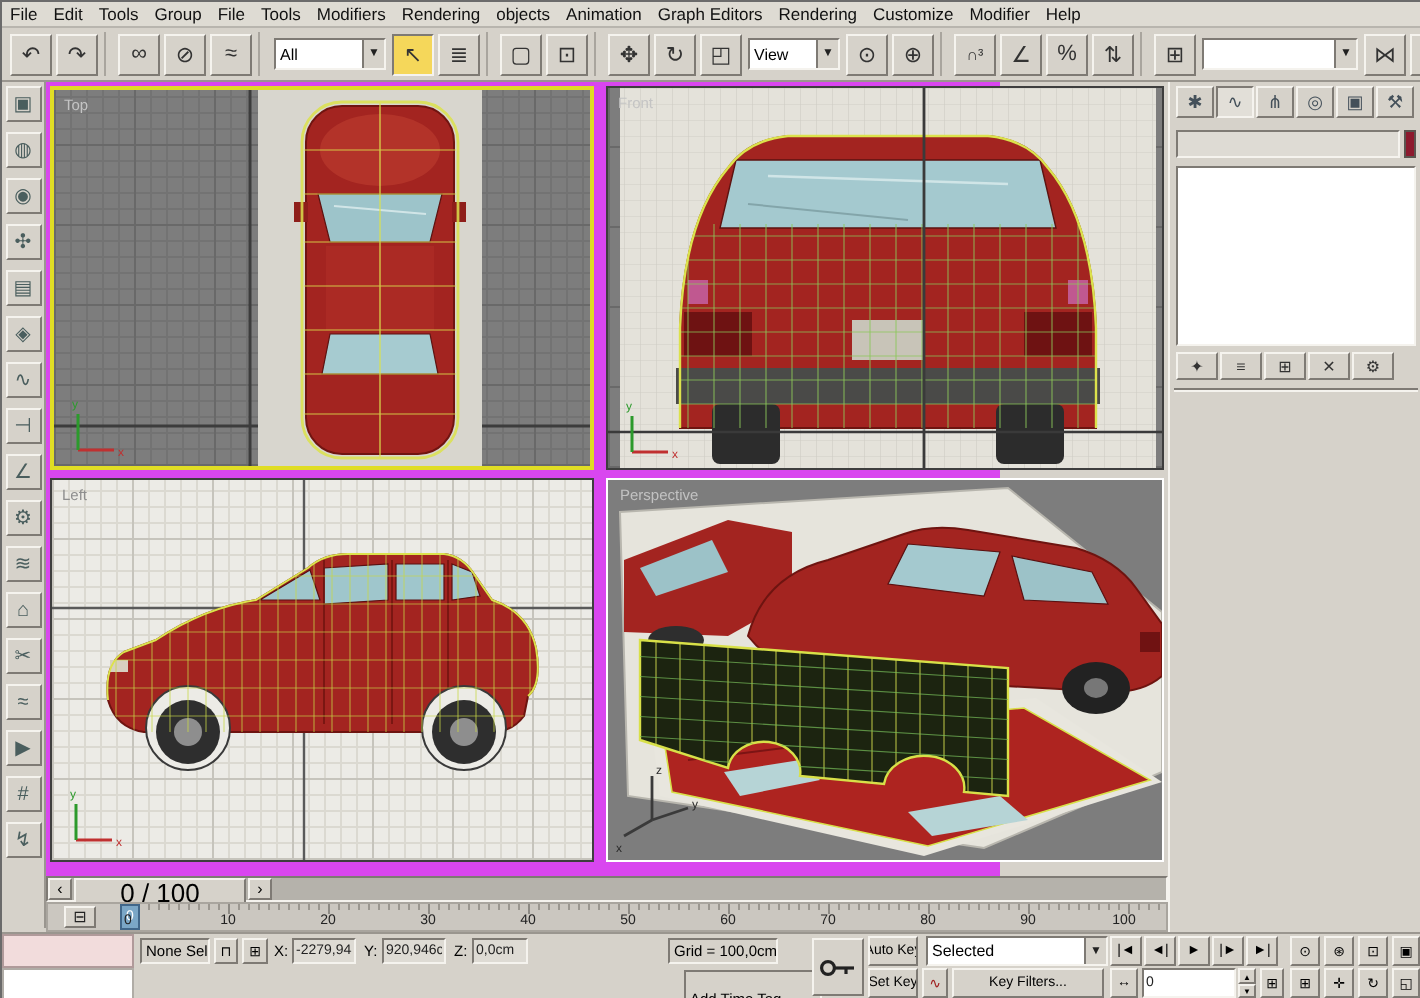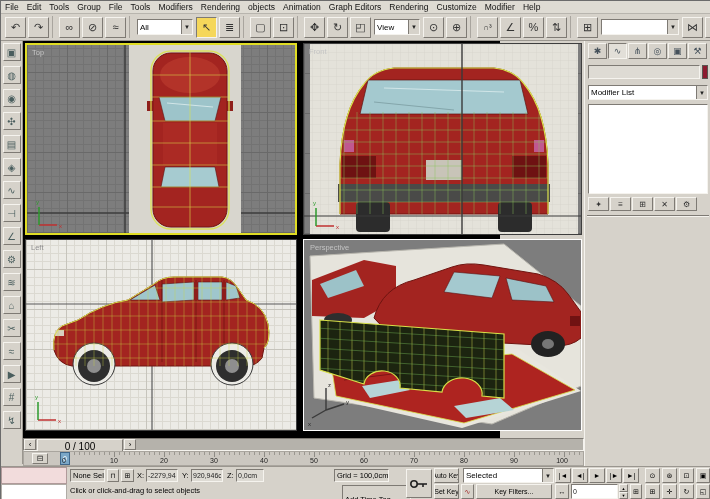--- a/index.html
+++ b/index.html
@@ -26,21 +26,21 @@
              font-size:6px; display:flex; align-items:center; justify-content:center; color:#222; }
 
   
   #leftbar { position:absolute; left:0; top:40px; width:22px; height:423px; background:#d6d2ca;
              display:flex; flex-direction:column; align-items:center; padding-top:2px; border-right:1px solid #9a968f; }
   .lb { width:18px; height:18px; margin-bottom:5px; background:#d6d2ca; border:1px solid;
         border-color:#f5f3ee #7e7a74 #7e7a74 #f5f3ee; font-size:10px; color:#4a5e5e;
         display:flex; align-items:center; justify-content:center; flex:none; }
 
   
-  #vparea { position:absolute; left:22px; top:40px; width:477px; height:397px; background:#000000; }
+  #vparea { position:absolute; left:22px; top:40px; width:477px; height:397px; background:#d946ef; }
   .vp { position:absolute; overflow:hidden; }
   .vp svg { position:absolute; left:0; top:0; }
   #vpTop { left:2px; top:2px; width:272px; height:192px; border:2px solid #e0dd24;
            background-color:#7d7d7d;
            background-image:
              repeating-linear-gradient(0deg,#696969 0 1px,transparent 1px 40px),
              repeating-linear-gradient(90deg,#696969 0 1px,transparent 1px 40px),
              repeating-linear-gradient(0deg,#737373 0 1px,transparent 1px 8px),
              repeating-linear-gradient(90deg,#737373 0 1px,transparent 1px 8px); }
   #vpFront { left:280px; top:2px; width:279px; height:192px; border:1px solid #3e3e3e;
@@ -75,21 +75,21 @@
         border-color:#f5f3ee #7e7a74 #7e7a74 #f5f3ee; font-size:8px; color:#333;
         display:flex; align-items:center; justify-content:center; }
   #cpdivider { margin:4px 2px 0 2px; height:2px; border-top:1px solid #7e7a74; border-bottom:1px solid #f5f3ee; }
 
   
   #timeslider { position:absolute; left:22px; top:437px; width:561px; height:13px; background:#b5b2ab;
                 border:1px solid; border-color:#7e7a74 #f5f3ee #f5f3ee #7e7a74; }
   .tsarr { position:absolute; top:0; width:12px; height:11px; background:#d6d2ca; border:1px solid;
            border-color:#f5f3ee #7e7a74 #7e7a74 #f5f3ee; font-size:8px; display:flex; align-items:center; justify-content:center; }
   #tshandle { position:absolute; left:13px; top:0; width:86px; height:14px; background:#d6d2ca; border:1px solid;
-              border-color:#f5f3ee #7e7a74 #7e7a74 #f5f3ee; font-size:10px; display:flex; align-items:center; justify-content:center; }
+              border-color:#f5f3ee #7e7a74 #7e7a74 #f5f3ee; font-size:13px; display:flex; align-items:center; justify-content:center; }
   #trackbar { position:absolute; left:22px; top:450px; width:561px; height:15px; background:#cbc7c0;
               border:1px solid #a9a59e; font-size:7px; color:#222;
               background-image:
                 repeating-linear-gradient(90deg,#8d8a84 0 1px,transparent 1px 50px),
                 repeating-linear-gradient(90deg,#9b9790 0 1px,transparent 1px 5px);
               background-size:100% 5px,100% 3px; background-repeat:no-repeat; background-position:40px 0,40px 0; }
   .tick { position:absolute; top:5px; width:20px; text-align:center; }
   #framemarker { position:absolute; left:36px; top:0; width:10px; height:13px; background:#7ba7c7; color:#fff;
                  font-size:7px; display:flex; align-items:center; justify-content:center; border:1px solid #41678a; }
   #tbfilter { position:absolute; left:8px; top:1px; width:16px; height:11px; background:#d6d2ca; border:1px solid;
@@ -444,24 +444,20 @@
       <div class="cptab active">∿</div>
       <div class="cptab">⋔</div>
       <div class="cptab">◎</div>
       <div class="cptab">▣</div>
       <div class="cptab">⚒</div>
     </div>
     <div id="namerow">
       <input id="namefield" value="" style="">
       <div id="swatch" style="background:#8c1a2e"></div>
     </div>
-    <div class="dd" id="modlist">
-      <span class="val">Modifier List</span>
-      <span class="arr">▼</span>
-    </div>
     <div id="stackbox"></div>
     <div id="stackbtns">
       <div class="sb">✦</div>
       <div class="sb">≡</div>
       <div class="sb">⊞</div>
       <div class="sb">✕</div>
       <div class="sb">⚙</div>
     </div>
     <div id="cpdivider"></div>
   </div>
@@ -504,23 +500,20 @@
     <input class="abs field" style="left: 190px; top: 2px; width: 32px; height: 13px;" value="920,946cm">
     <span class="lbl" style="left:226px">Z:</span>
     <input class="abs field" style="left: 235px; top: 2px; width: 28px; height: 13px;" value="0,0cm">
 
     <div class="abs pane" style="left:333px;top:2px;width:55px;height:13px">
       <span>Grid = 100,0cm</span>
     </div>
     <div class="abs pane" style="left:341px;top:18px;width:69px;height:28px">
       <span>Add Time Tag</span>
     </div>
-    <div class="abs" id="prompt">
-      <span>Click or click-and-drag to select objects</span>
-    </div>
 
     <div class="abs bbtn" style="left:405px;top:2px;width:26px;height:29px">
       <svg width="18" height="12" viewBox="0 0 18 12">
         <circle cx="4" cy="6" r="3.2" fill="none" stroke="#222" stroke-width="1.6"></circle>
         <line x1="7" y1="6" x2="17" y2="6" stroke="#222" stroke-width="1.6"></line>
         <line x1="13" y1="6" x2="13" y2="9" stroke="#222" stroke-width="1.6"></line>
       </svg>
     </div>
     <div class="abs bbtn" style="left:433px;top:1px;width:25px;height:15px">Auto Key</div>
     <div class="abs bbtn" style="left:433px;top:17px;width:25px;height:15px">Set Key</div>

